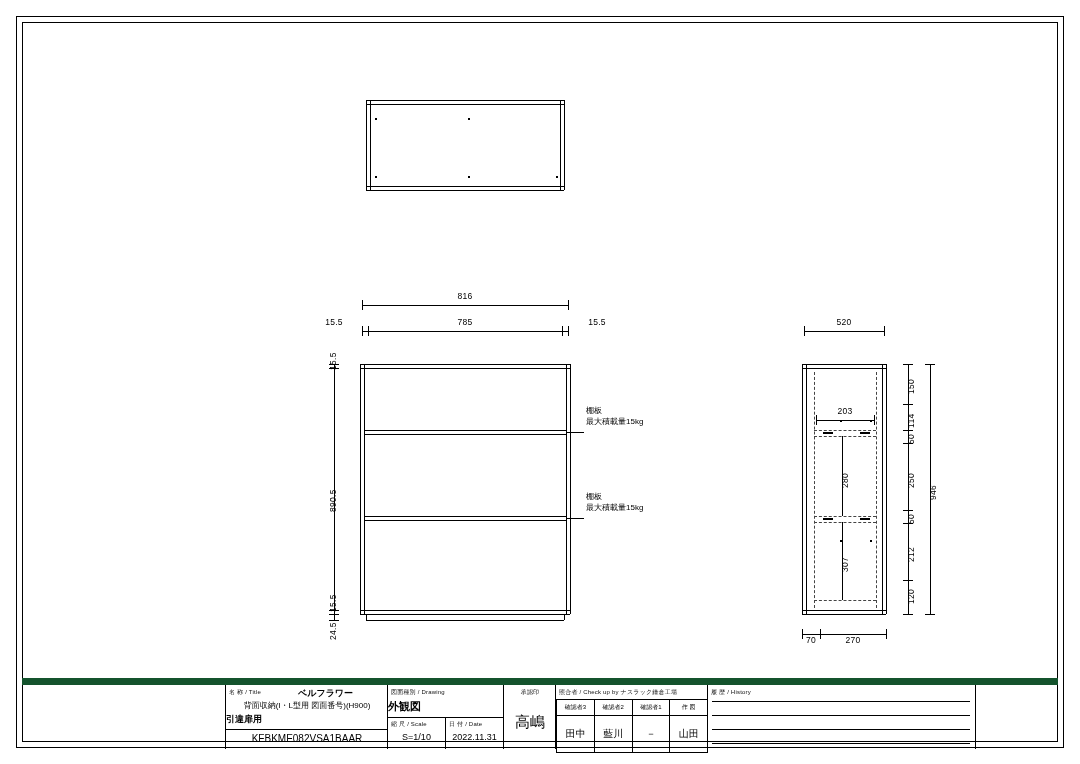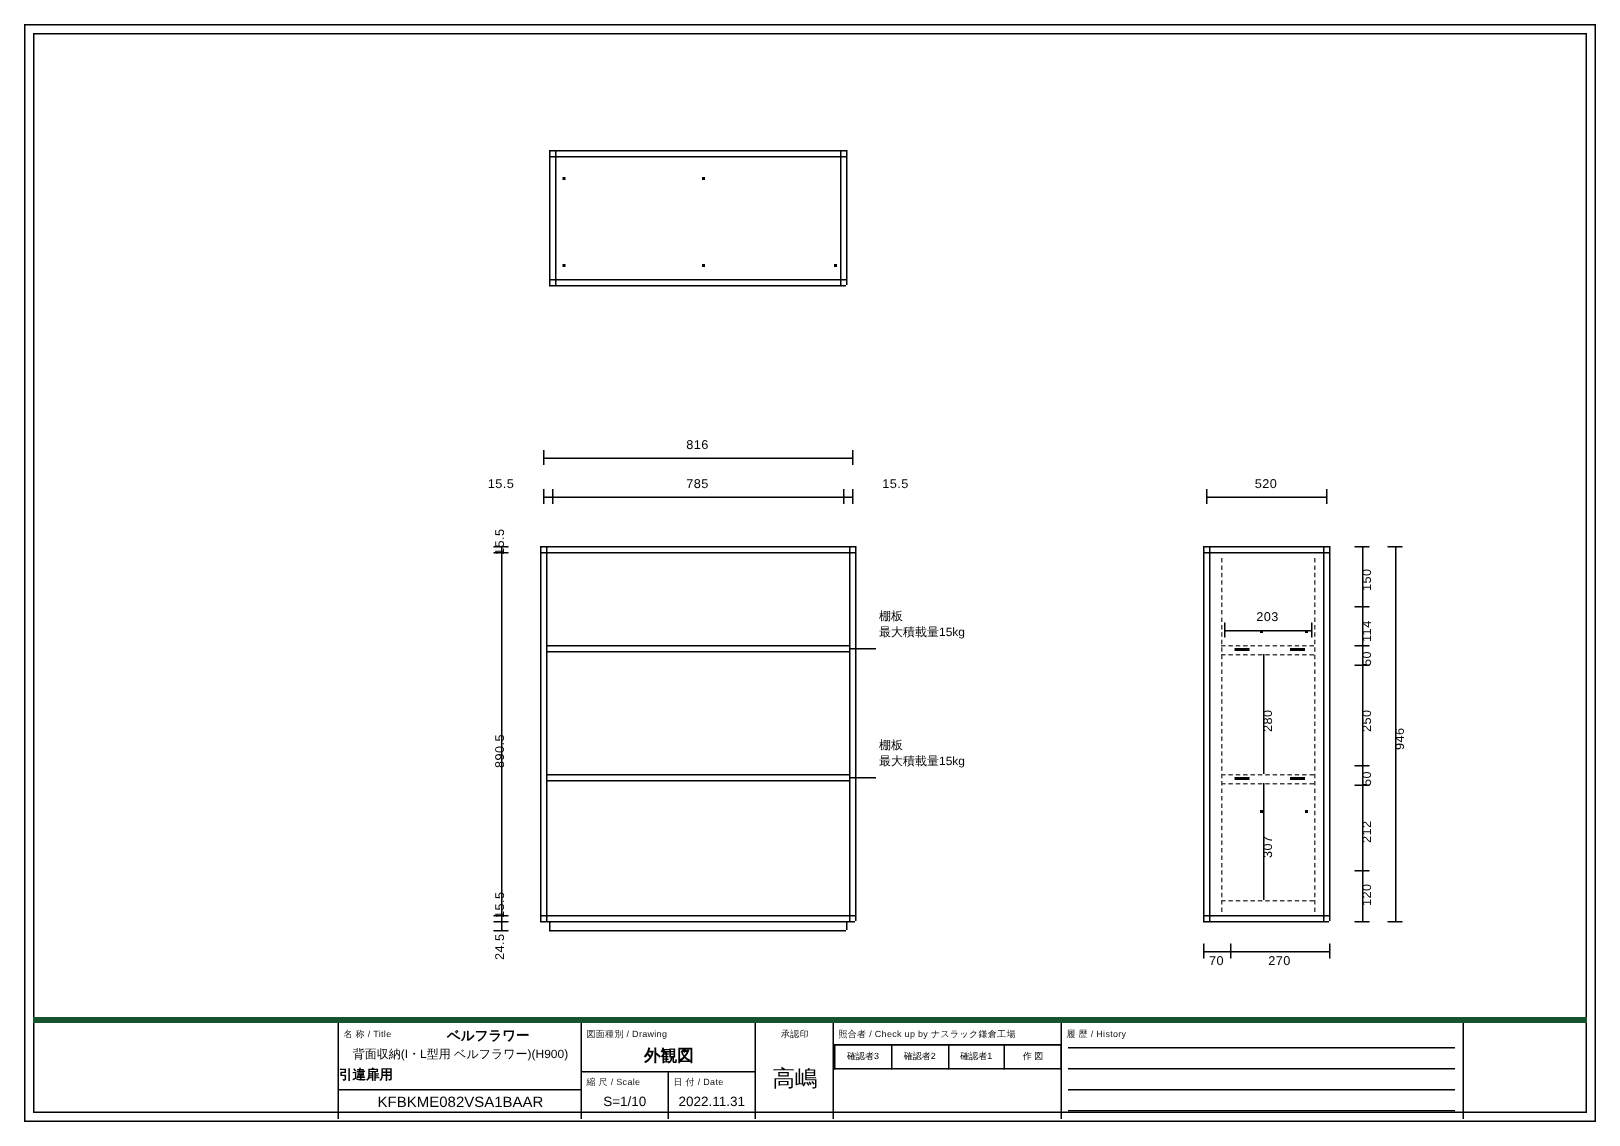--- a/index.html
+++ b/index.html
@@ -11,21 +11,21 @@
   .hl{height:1px;}
   .vl{width:1px;}
   .dash-h{position:absolute;height:0;border-top:1px dashed #444;}
   .dash-v{position:absolute;width:0;border-left:1px dashed #444;}
   .txt{position:absolute;font-size:8px;line-height:9px;white-space:nowrap;}
   .txt.c{transform:translateX(-50%);}
   .rot{position:absolute;font-size:8px;white-space:nowrap;transform-origin:0 0;transform:rotate(-90deg);}
   .dimtxt{font-size:8.5px;letter-spacing:0.3px;}
   .note{font-size:8px;line-height:11px;}
   
-  .tb{position:absolute;left:22px;top:678px;width:1036px;height:64px;border-top:4px solid #14532d;box-sizing:border-box;}
+  .tb{position:absolute;left:22px;top:678px;width:1036px;height:64px;border-top:7px solid #14532d;box-sizing:border-box;}
   .tb .cell{position:absolute;box-sizing:border-box;border-right:1px solid #000;height:64px;top:0;}
   .lbl{font-size:6px;color:#111;letter-spacing:0.2px;}
   .val{font-size:9px;color:#000;}
   .tiny{font-size:6px;}
   table.chk{border-collapse:collapse;font-size:6px;}
   table.chk td{border:1px solid #000;text-align:center;}
 </style>
 </head>
 <body>
 
@@ -199,28 +199,28 @@
     <div class="txt dimtxt c" style="left:853px;top:636px;">270</div>
   </div>
 
   <div class="tb">
 
     <div class="cell" style="left:0px;width:204px;"></div>
 
     <div class="cell" style="left:204px;width:162px;">
       <div class="lbl" style="position:absolute;left:3px;top:3px;">名 称 / Title</div>
       <div class="val" style="position:absolute;left:72px;top:2px;font-weight:bold;">ベルフラワー</div>
-      <div style="position:absolute;left:0;top:15px;width:162px;text-align:center;font-size:8px;">背面収納(I・L型用 ベルフラワー)(H900)</div>
+      <div style="position:absolute;left:0;top:15px;width:162px;text-align:center;font-size:8px;">背面収納(I・L型用 図面番号)(H900)</div>
       <div style="position:absolute;left:0;top:28px;width:162px;font-size:9px;font-weight:bold;">引違扉用</div>
       <div style="position:absolute;left:0;top:44px;width:162px;text-align:center;font-size:10px;border-top:1px solid #000;padding-top:3px;">KFBKME082VSA1BAAR</div>
     </div>
 
     <div class="cell" style="left:366px;width:116px;">
       <div class="lbl" style="position:absolute;left:3px;top:3px;">図面種別 / Drawing</div>
-      <div style="position:absolute;left:0;top:14px;width:116px;text-align:center;font-size:11px;font-weight:bold;">外観図</div>
+      <div style="position:absolute;left:0;top:14px;width:116px;font-size:11px;font-weight:bold;">外観図</div>
       <div style="position:absolute;left:0;top:32px;width:116px;height:1px;background:#000;"></div>
       <div style="position:absolute;left:57px;top:32px;width:1px;height:32px;background:#000;"></div>
       <div class="lbl" style="position:absolute;left:3px;top:35px;">縮 尺 / Scale</div>
       <div style="position:absolute;left:0;top:47px;width:57px;text-align:center;font-size:9px;">S=1/10</div>
       <div class="lbl" style="position:absolute;left:61px;top:35px;">日 付 / Date</div>
       <div style="position:absolute;left:57px;top:47px;width:59px;text-align:center;font-size:9px;">2022.11.31</div>
     </div>
 
     <div class="cell" style="left:482px;width:52px;">
       <div class="lbl" style="position:absolute;left:0;top:3px;width:52px;text-align:center;">承認印</div>
@@ -232,20 +232,26 @@
       <div style="position:absolute;left:0;top:14px;width:152px;height:1px;background:#000;"></div>
       <div style="position:absolute;left:0;top:14px;width:152px;">
         <table class="chk" style="width:152px;">
           <tbody>
               <tr>
             <td style="width:38px;height:13px;">確認者3</td>
             <td style="width:38px;">確認者2</td>
             <td style="width:38px;">確認者1</td>
             <td style="width:38px;">作 図</td>
           </tr>
+          <tr>
+            <td style="height:34px;font-size:10px;">田中</td>
+            <td style="font-size:10px;">藍川</td>
+            <td style="font-size:10px;">－</td>
+            <td style="font-size:10px;">山田</td>
+          </tr>
         </tbody>
           </table>
       </div>
     </div>
 
     <div class="cell" style="left:686px;width:268px;">
       <div class="lbl" style="position:absolute;left:3px;top:3px;">履 歴 / History</div>
       <div style="position:absolute;left:4px;top:16px;width:258px;height:1px;background:#000;"></div>
       <div style="position:absolute;left:4px;top:30px;width:258px;height:1px;background:#000;"></div>
       <div style="position:absolute;left:4px;top:44px;width:258px;height:1px;background:#000;"></div>

